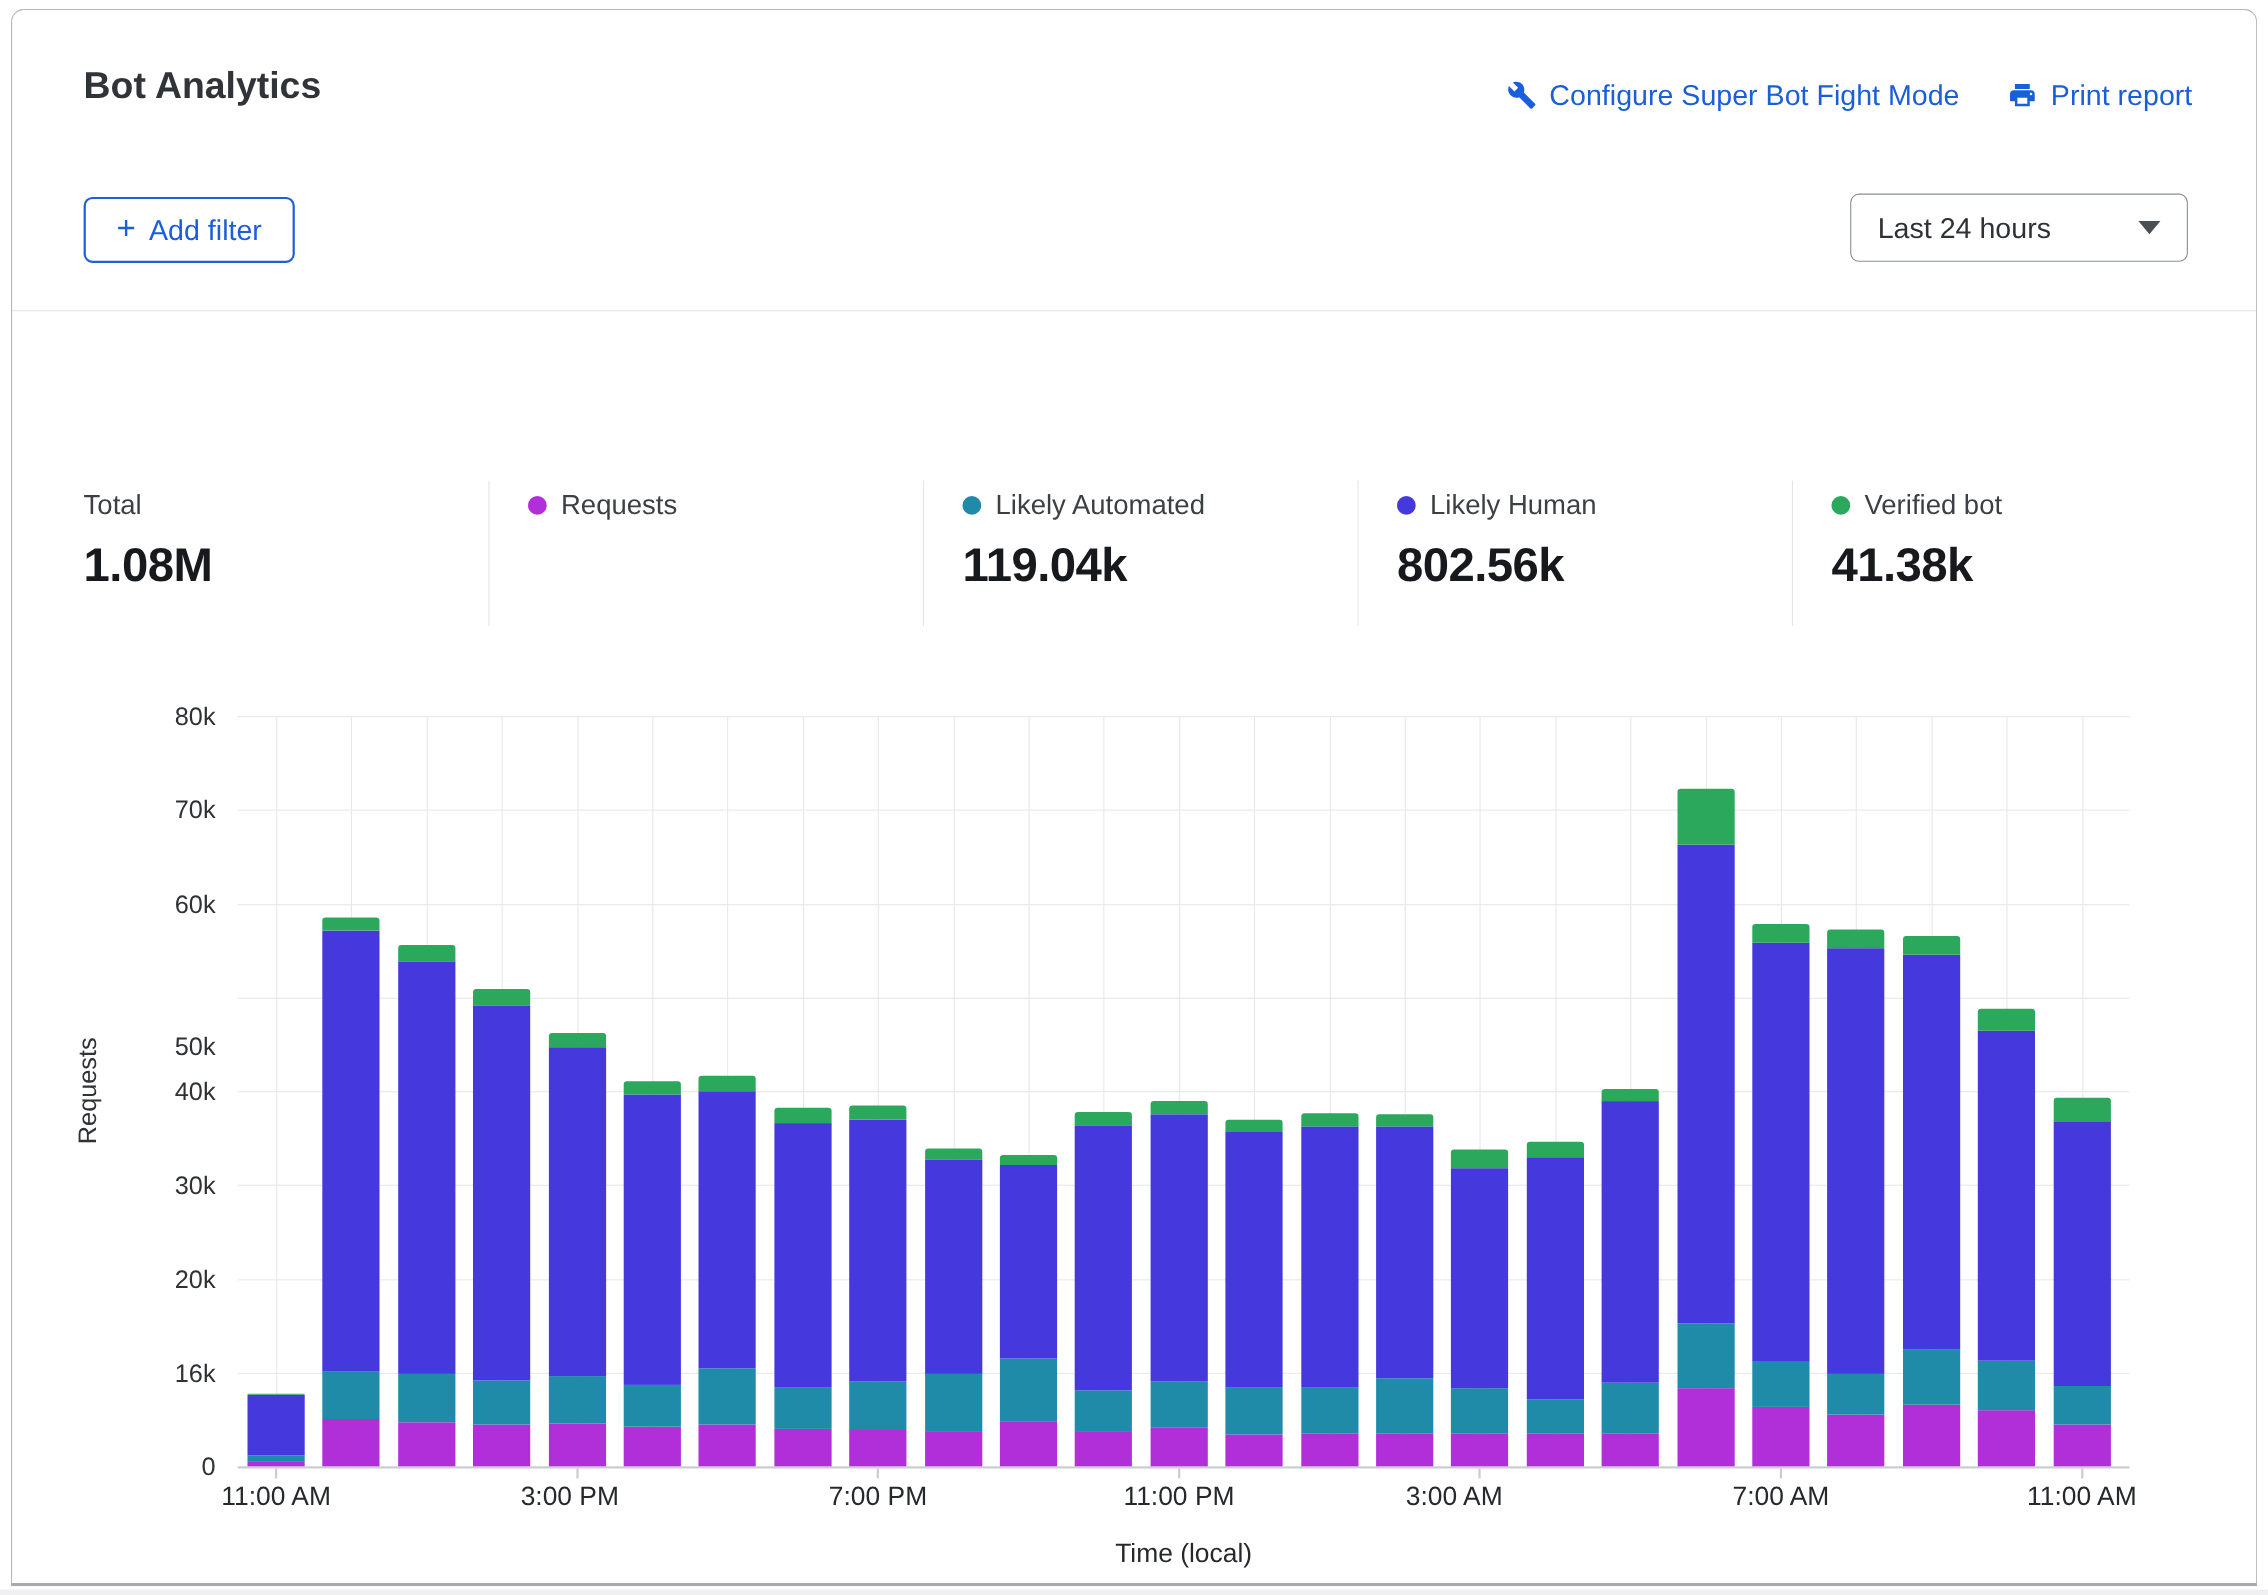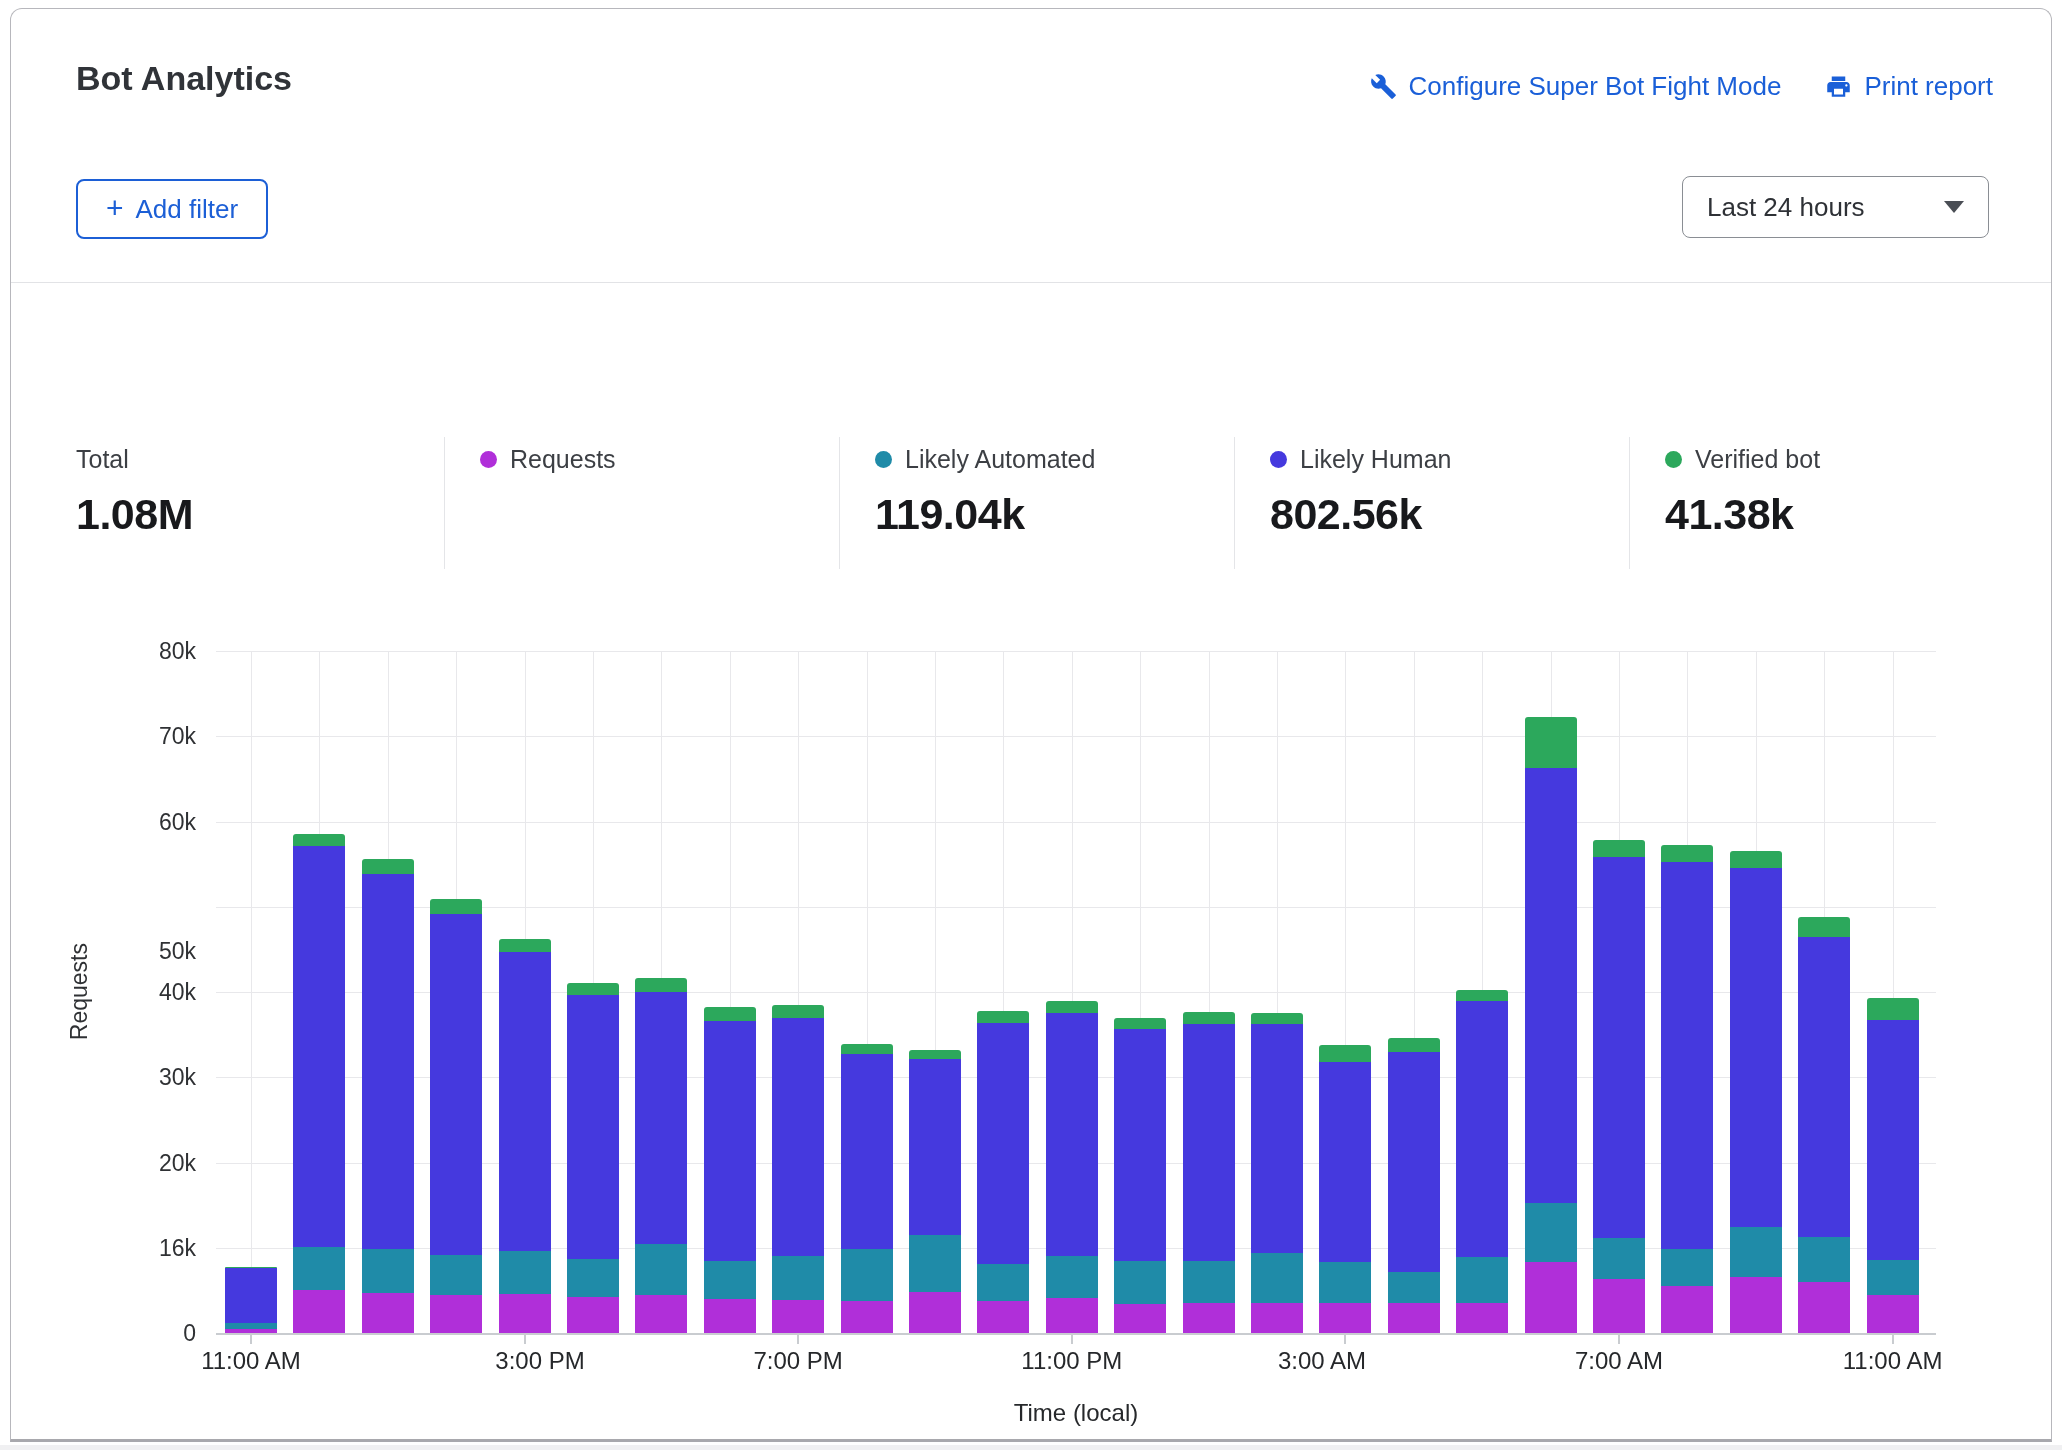--- a/index.html
+++ b/index.html
@@ -273,21 +273,21 @@
       <div class="seg" style="left: 1582.2px; width: 52px; bottom: 51.15px; height: 45.1825px; background: rgb(31, 139, 168);"></div>
       <div class="seg" style="left: 1582.2px; width: 52px; bottom: 96.3325px; height: 300.08px; background: rgb(69, 57, 222);"></div>
       <div class="seg" style="left: 1582.2px; width: 52px; bottom: 396.413px; height: 19.6075px; background: rgb(44, 168, 92); border-radius: 3px 3px 0px 0px;"></div>
       <div class="seg" style="left: 1650.6px; width: 52px; bottom: 0px; height: 38.3625px; background: rgb(176, 47, 217);"></div>
       <div class="seg" style="left: 1650.6px; width: 52px; bottom: 38.3625px; height: 34.9525px; background: rgb(31, 139, 168);"></div>
       <div class="seg" style="left: 1650.6px; width: 52px; bottom: 73.315px; height: 239.553px; background: rgb(69, 57, 222);"></div>
       <div class="seg" style="left: 1650.6px; width: 52px; bottom: 312.868px; height: 22.165px; background: rgb(44, 168, 92); border-radius: 3px 3px 0px 0px;"></div>
       <div class="xtick" style="left: 34px;"></div>
       <div class="xlab" style="left: -50px;">11:00 AM</div>
       <div class="xtick" style="left: 307.6px;"></div>
-      <div class="xlab" style="left: 239px;">3:00 PM</div>
+      <div class="xlab" style="left: 217px;">3:00 PM</div>
       <div class="xtick" style="left: 581.2px;"></div>
       <div class="xlab" style="left: 497.2px;">7:00 PM</div>
       <div class="xtick" style="left: 854.8px;"></div>
       <div class="xlab" style="left: 770.8px;">11:00 PM</div>
       <div class="xtick" style="left: 1128.4px;"></div>
       <div class="xlab" style="left: 1021px;">3:00 AM</div>
       <div class="xtick" style="left: 1402px;"></div>
       <div class="xlab" style="left: 1318px;">7:00 AM</div>
       <div class="xtick" style="left: 1675.6px;"></div>
       <div class="xlab" style="left: 1591.6px;">11:00 AM</div>

